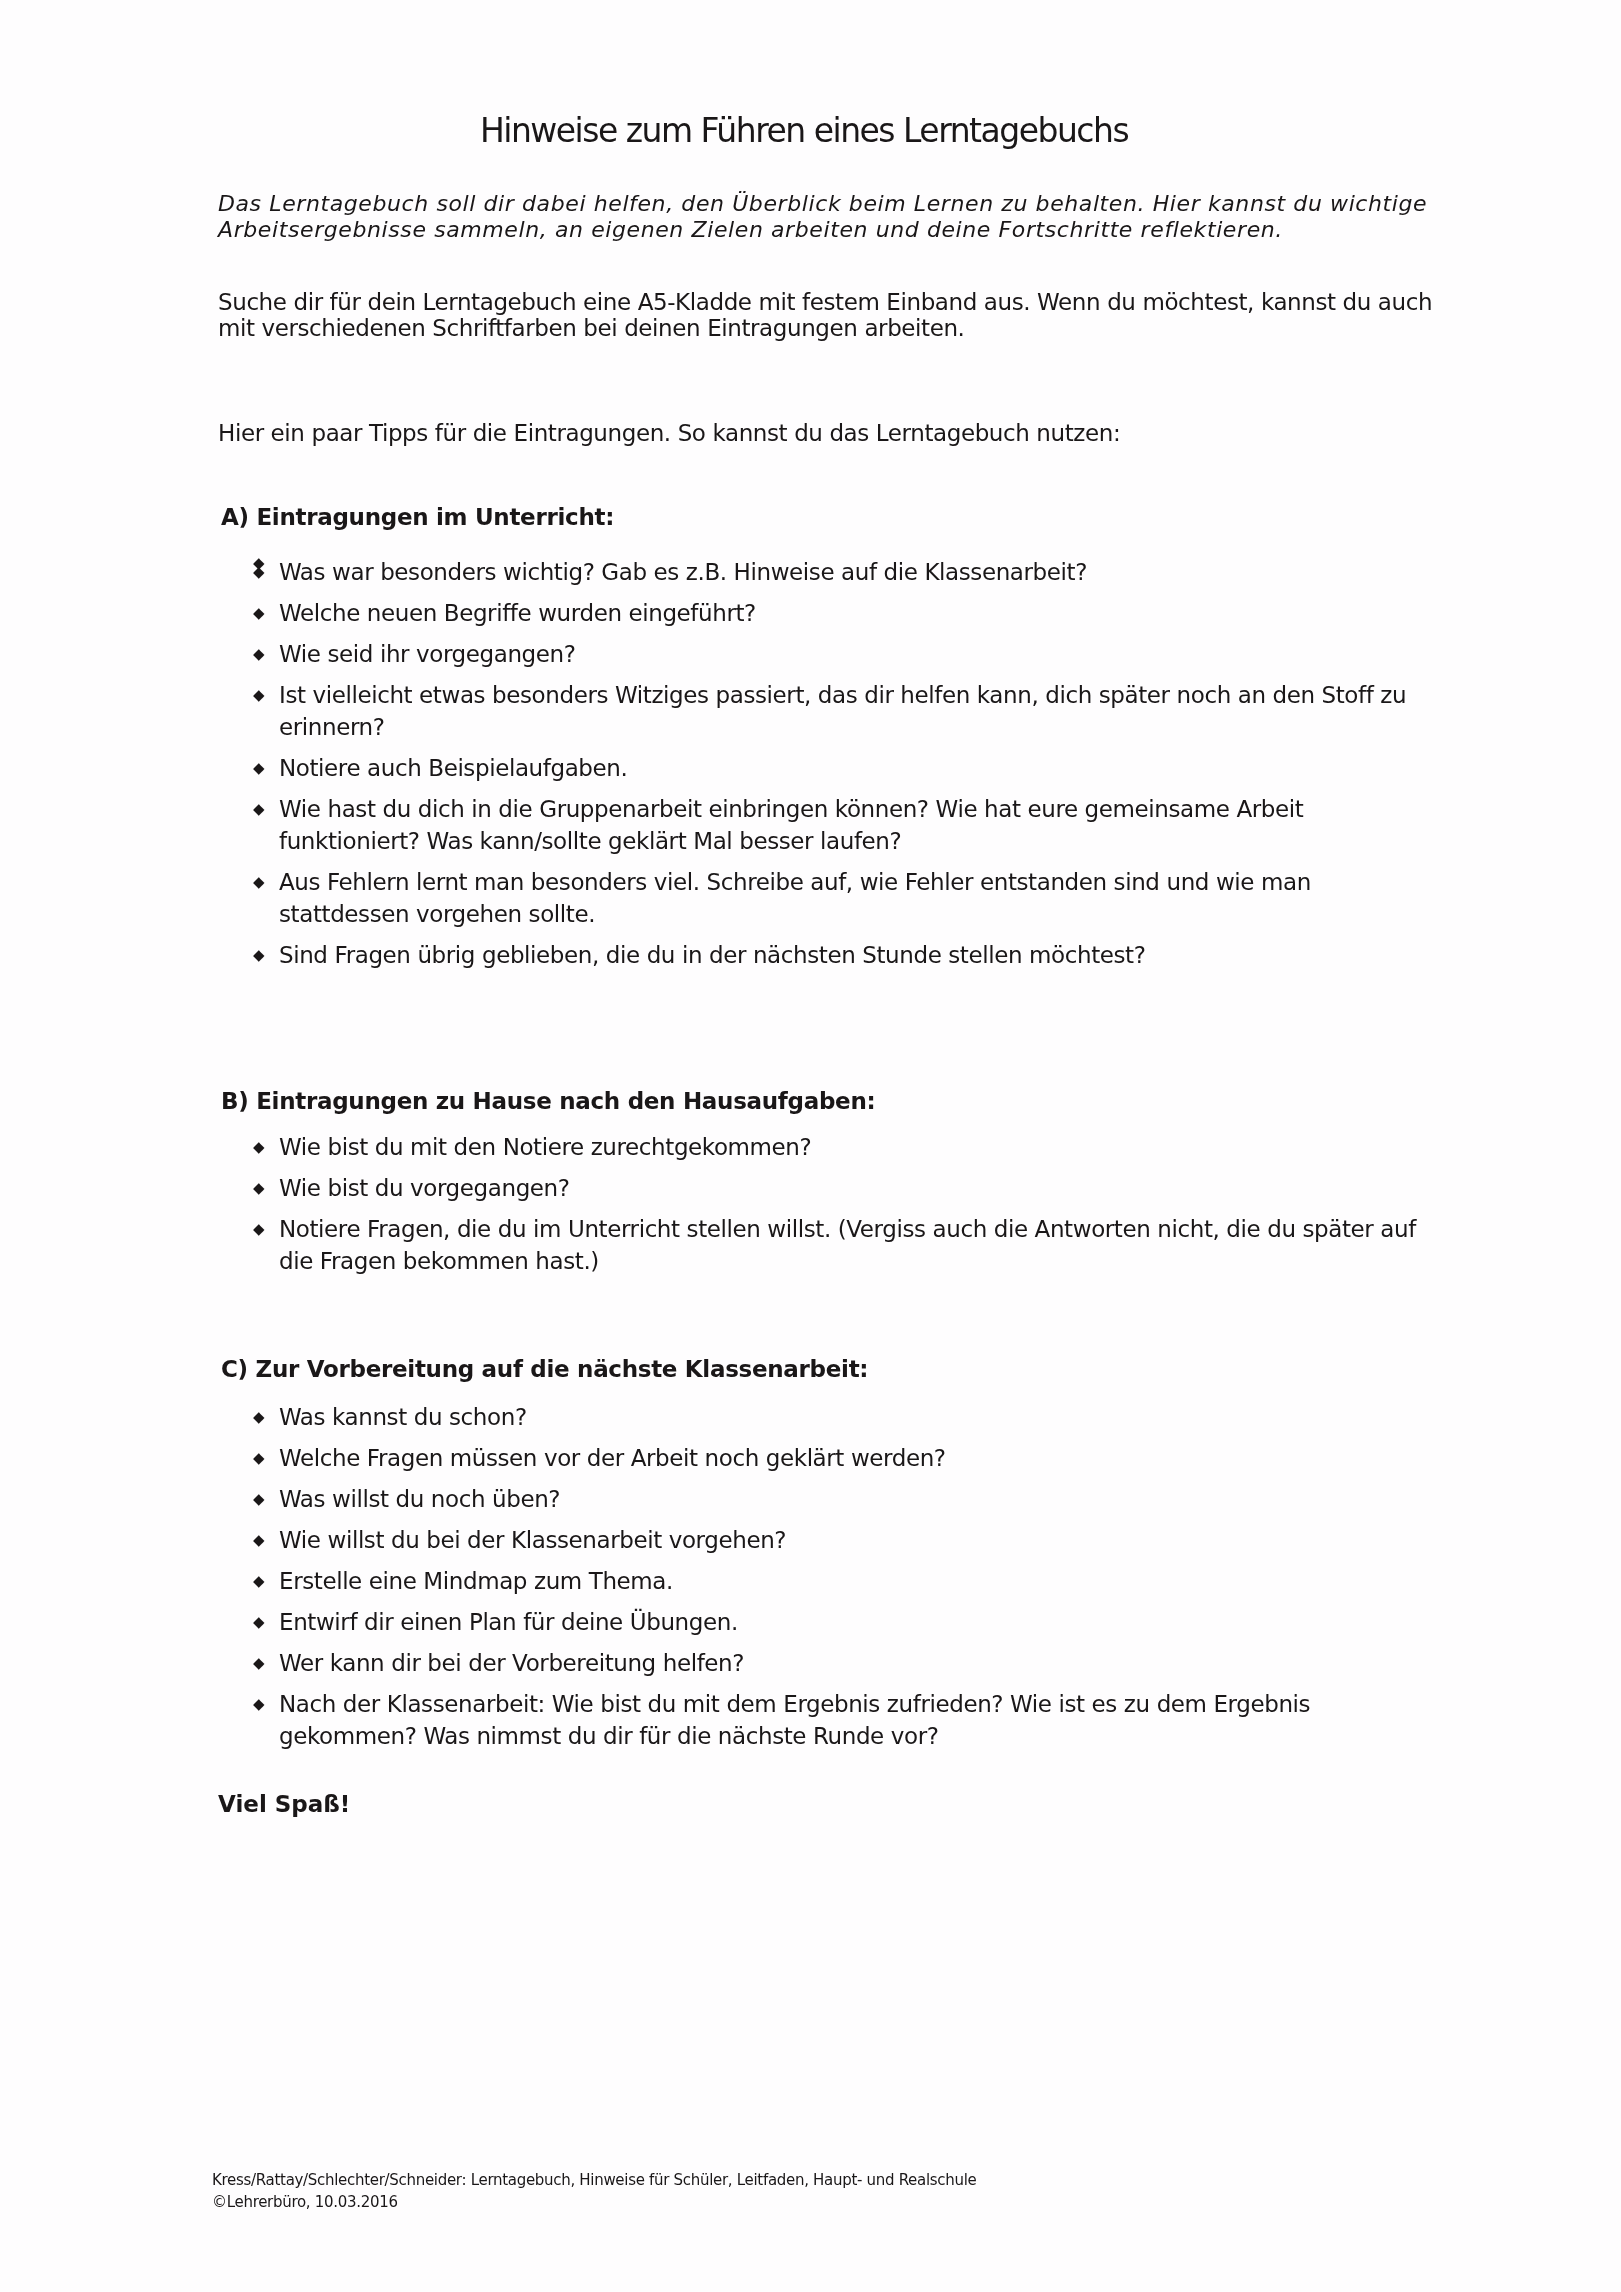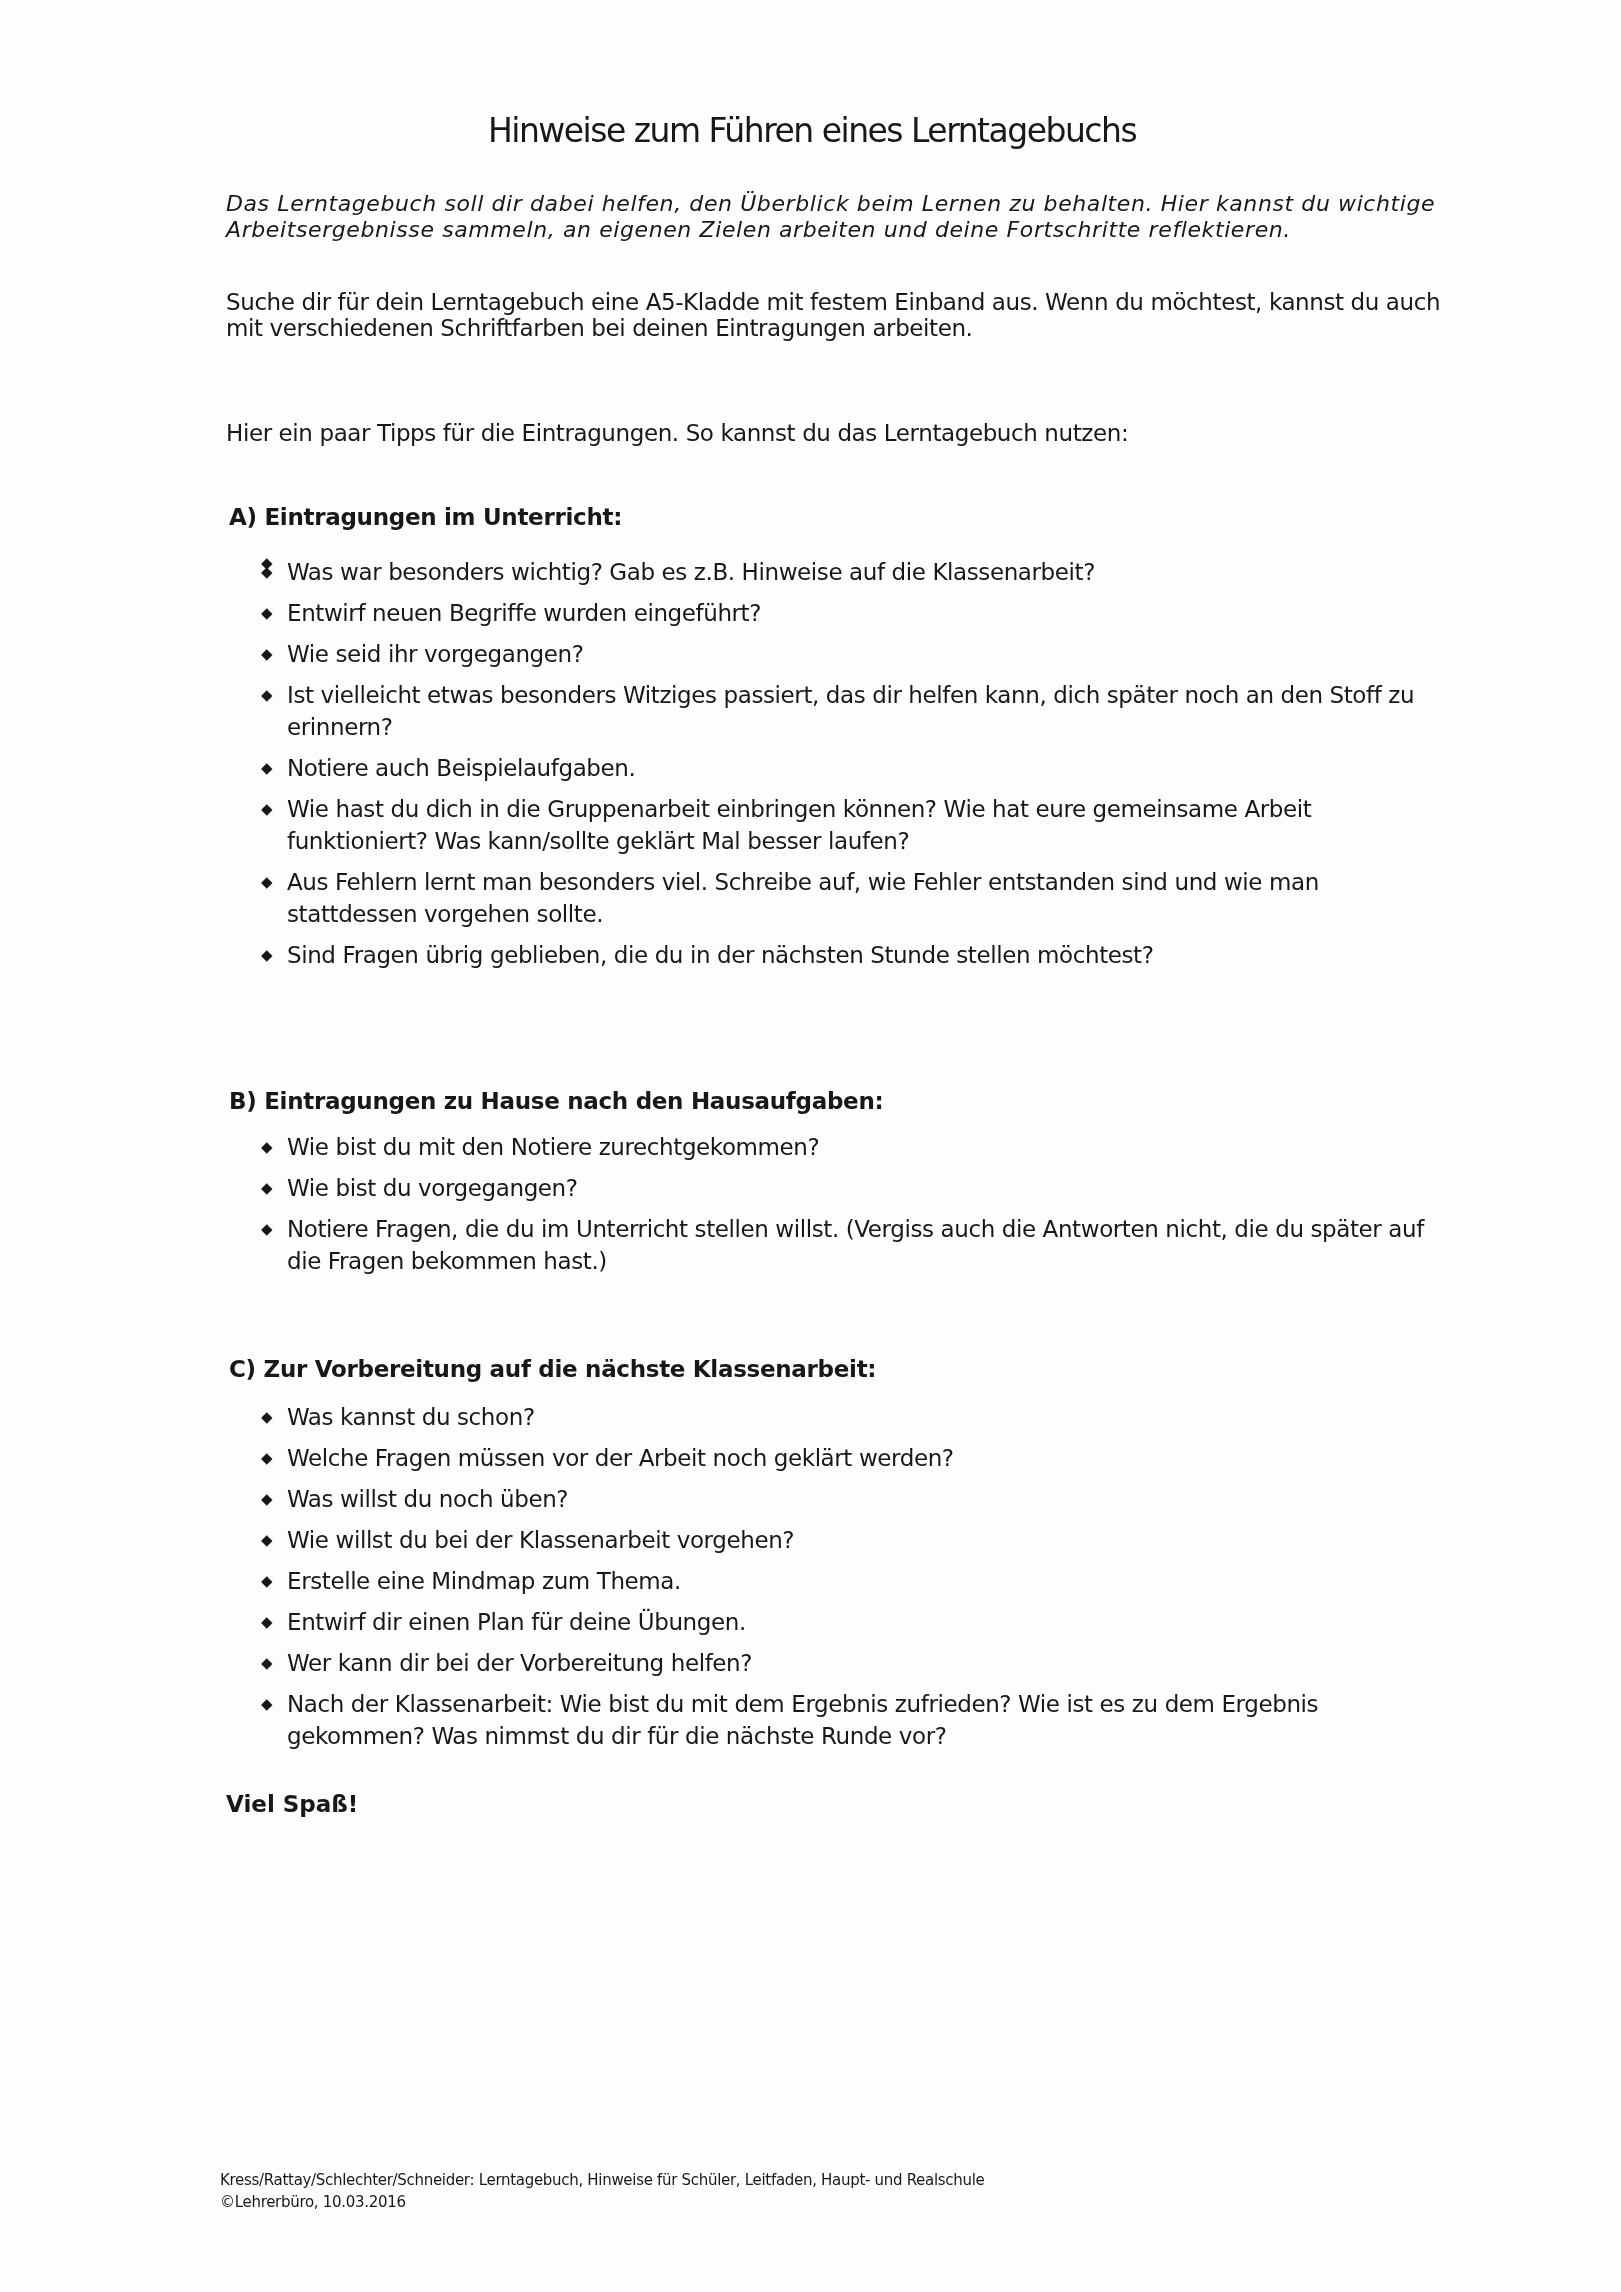--- a/index.html
+++ b/index.html
@@ -1,18 +1,18 @@
 <!DOCTYPE html>
 <html><head>
   <meta charset="utf-8">
   <style>
     html, body { margin: 0; padding: 0; background: #fefdfe; }
     body { width: 1622px; height: 2292px; position: relative; overflow: hidden;
       font-family: "DejaVu Sans", sans-serif; color: #1a1718; }
-    .page { position: absolute; left: 16px; top: 0; width: 1548px; height: 2292px; }
+    .page { position: absolute; left: 8px; top: 0; width: 1548px; height: 2292px; }
     .title { position: absolute; top: 111px; left: 0; width: 1592px; text-align: center;
       font-size: 33px; letter-spacing: -1.5px; font-weight: normal; margin: 0; }
     .para { position: absolute; left: 210px; width: 1234px; font-size: 23px; line-height: 26px;
       letter-spacing: -0.4px; margin: 0; }
     .intro { top: 191px; font-style: italic; letter-spacing: 0.6px; font-size: 22px; }
     .p2 { top: 289px; }
     .p3 { top: 420px; }
     .section-heading { position: absolute; left: 210px; font-size: 23px; font-weight: bold;
       letter-spacing: -0.3px; margin: 3px; }
     ul.bullets { position: absolute; left: 239px; width: 1194px; margin: 0; padding: 0; list-style: none; }
@@ -29,21 +29,21 @@
 <div class="page">
   <h1 class="title">Hinweise zum Führen eines Lerntagebuchs</h1>
   <p class="para intro">Das Lerntagebuch soll dir dabei helfen, den Überblick beim Lernen zu behalten. Hier kannst du wichtige Arbeitsergebnisse sammeln, an eigenen Zielen arbeiten und deine Fortschritte reflektieren.</p>
   <p class="para p2">Suche dir für dein Lerntagebuch eine A5-Kladde mit festem Einband aus. Wenn du möchtest, kannst du auch mit verschiedenen Schriftfarben bei deinen Eintragungen arbeiten.</p>
   <p class="para p3">Hier ein paar Tipps für die Eintragungen. So kannst du das Lerntagebuch nutzen:</p>
 
   <h2 class="section-heading" style="top:501px">A) Eintragungen im Unterricht:</h2>
   <ul class="bullets" style="top:547px">
       <li><span class="bullet">◆</span></li>
       <li><span class="bullet">◆</span><span>Was war besonders wichtig? Gab es z.B. Hinweise auf die Klassenarbeit?</span></li>
-      <li><span class="bullet">◆</span><span>Entwirf neuen Begriffe wurden eingeführt?</span></li>
+      <li><span class="bullet">◆</span><span>Welche neuen Begriffe wurden eingeführt?</span></li>
       <li><span class="bullet">◆</span><span>Wie seid ihr vorgegangen?</span></li>
       <li><span class="bullet">◆</span><span>Ist vielleicht etwas besonders Witziges passiert, das dir helfen kann, dich später noch an den Stoff zu erinnern?</span></li>
       <li><span class="bullet">◆</span><span>Notiere auch Beispielaufgaben.</span></li>
       <li><span class="bullet">◆</span><span>Wie hast du dich in die Gruppenarbeit einbringen können? Wie hat eure gemeinsame Arbeit funktioniert? Was kann/sollte geklärt Mal besser laufen?</span></li>
       <li><span class="bullet">◆</span><span>Aus Fehlern lernt man besonders viel. Schreibe auf, wie Fehler entstanden sind und wie man stattdessen vorgehen sollte.</span></li>
       <li><span class="bullet">◆</span><span>Sind Fragen übrig geblieben, die du in der nächsten Stunde stellen möchtest?</span></li>
     </ul>
 
   <h2 class="section-heading" style="top:1085px">B) Eintragungen zu Hause nach den Hausaufgaben:</h2>
   <ul class="bullets" style="top:1131px">

